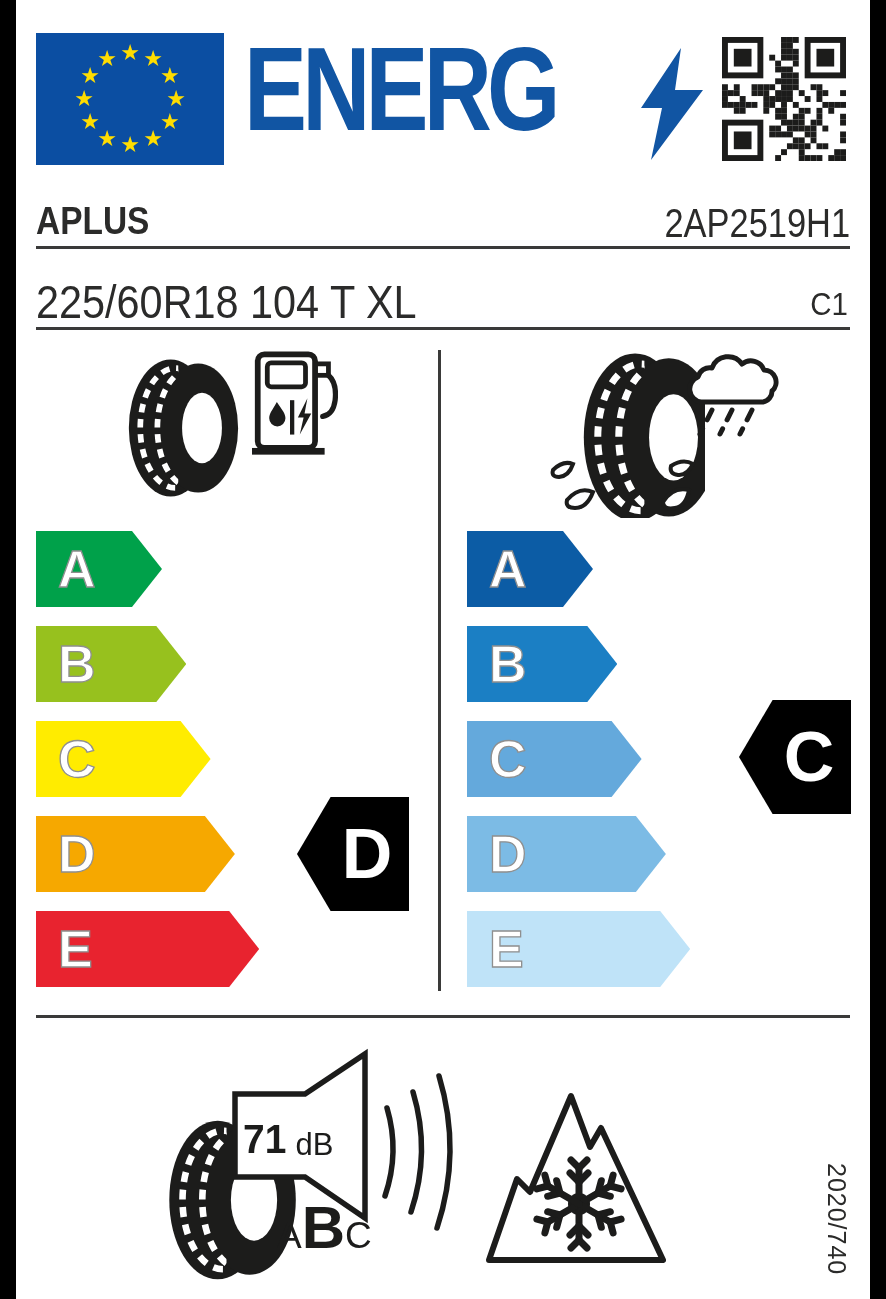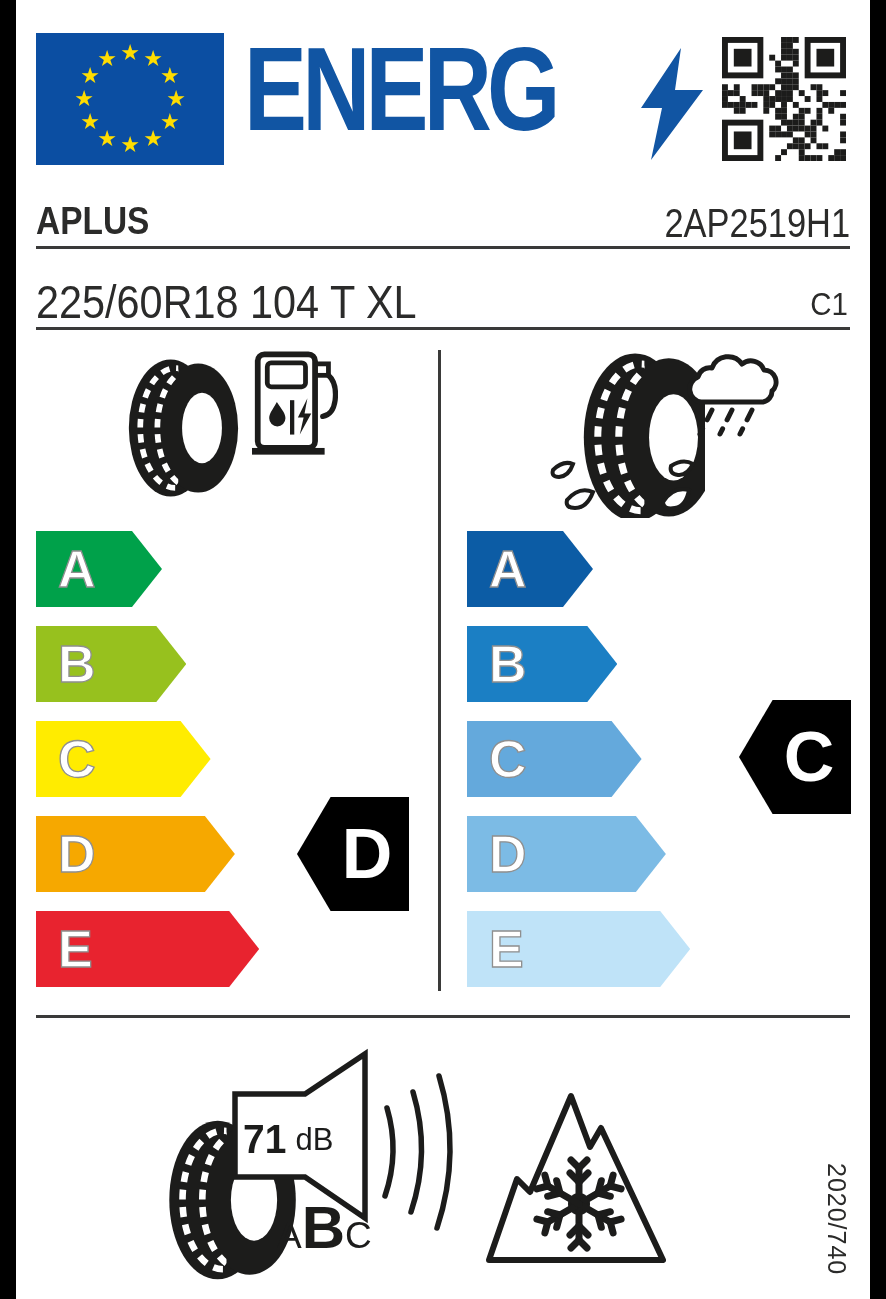--- a/index.html
+++ b/index.html
@@ -39,21 +39,21 @@
          display:flex;align-items:center;justify-content:center;}
   .indicator span{color:#fff;font-size:70px;font-weight:bold;margin-left:28px;line-height:1;}
   #fuel-indicator{left:297px;top:797px;}
   #wet-indicator{left:739px;top:700px;}
 
   
   .icon-abs{position:absolute;}
   svg .ln{fill:none;stroke:#1c1c1b;stroke-linecap:round;stroke-linejoin:round;}
 
   
-  #noise-value{position:absolute;left:243px;top:1116px;display:flex;align-items:center;gap:7px;color:#1c1c1b;}
+  #noise-value{position:absolute;left:243px;top:1116px;display:flex;align-items:flex-end;gap:7px;color:#1c1c1b;}
   #noise-value .v{font-size:41px;font-weight:bold;transform:scaleX(.95);transform-origin:left bottom;}
   #noise-value .u{font-size:31px;}
   #noise-letters{position:absolute;left:277px;top:1198px;display:flex;align-items:baseline;color:#1c1c1b;}
   #noise-letters span{font-size:37px;line-height:1;}
   #noise-letters span.sel{font-size:60px;font-weight:bold;}
   #regulation{position:absolute;left:822px;top:1163px;font-size:25px;color:#2b2b2a;
          writing-mode:vertical-rl;letter-spacing:1px;}
 </style>
 </head>
 <body>

